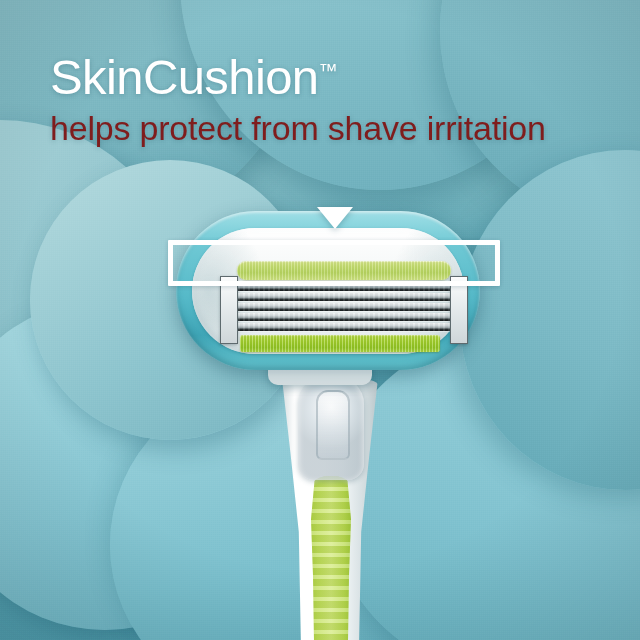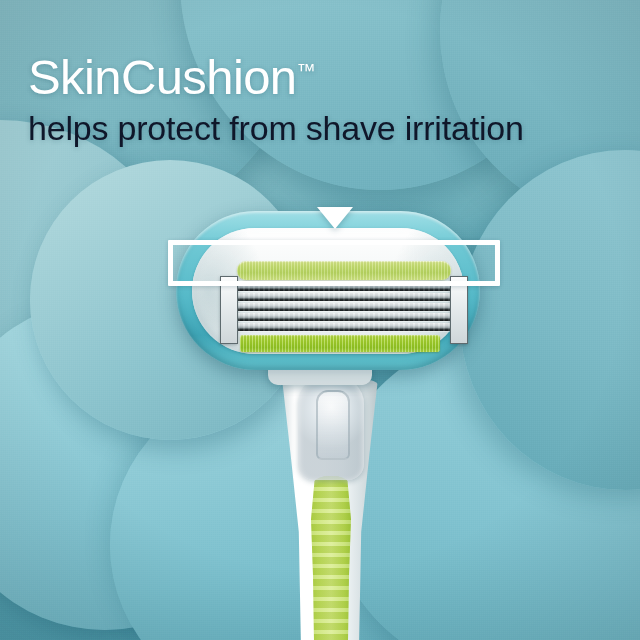--- a/index.html
+++ b/index.html
@@ -45,21 +45,21 @@
   .vignette {
     position: absolute;
     inset: 0;
     pointer-events: none;
     background: radial-gradient(ellipse 85% 80% at 50% 45%, rgba(0,0,0,0) 55%, rgba(10,50,60,.22) 100%);
   }
 
   
   .headline-block {
     position: absolute;
-    left: 28px;
+    left: 50px;
     top: 52px;
     z-index: 40;
   }
   .headline {
     font-size: 49px;
     font-weight: 300;
     letter-spacing: -0.6px;
     color: #ffffff;
     line-height: 1.04;
     white-space: nowrap;
@@ -69,21 +69,21 @@
     font-size: 19px;
     vertical-align: super;
     letter-spacing: 0;
     font-weight: 400;
   }
   .subhead {
     margin-top: 6px;
     font-size: 34px;
     font-weight: 300;
     letter-spacing: -0.2px;
-    color: #0f172a;
+    color: #7f1d1d;
     white-space: nowrap;
     text-shadow: 0 1px 5px rgba(30,80,95,.28);
     text-align: right;
   }
 
   
   #razor {
     position: absolute;
     left: 0;
     top: 0;

